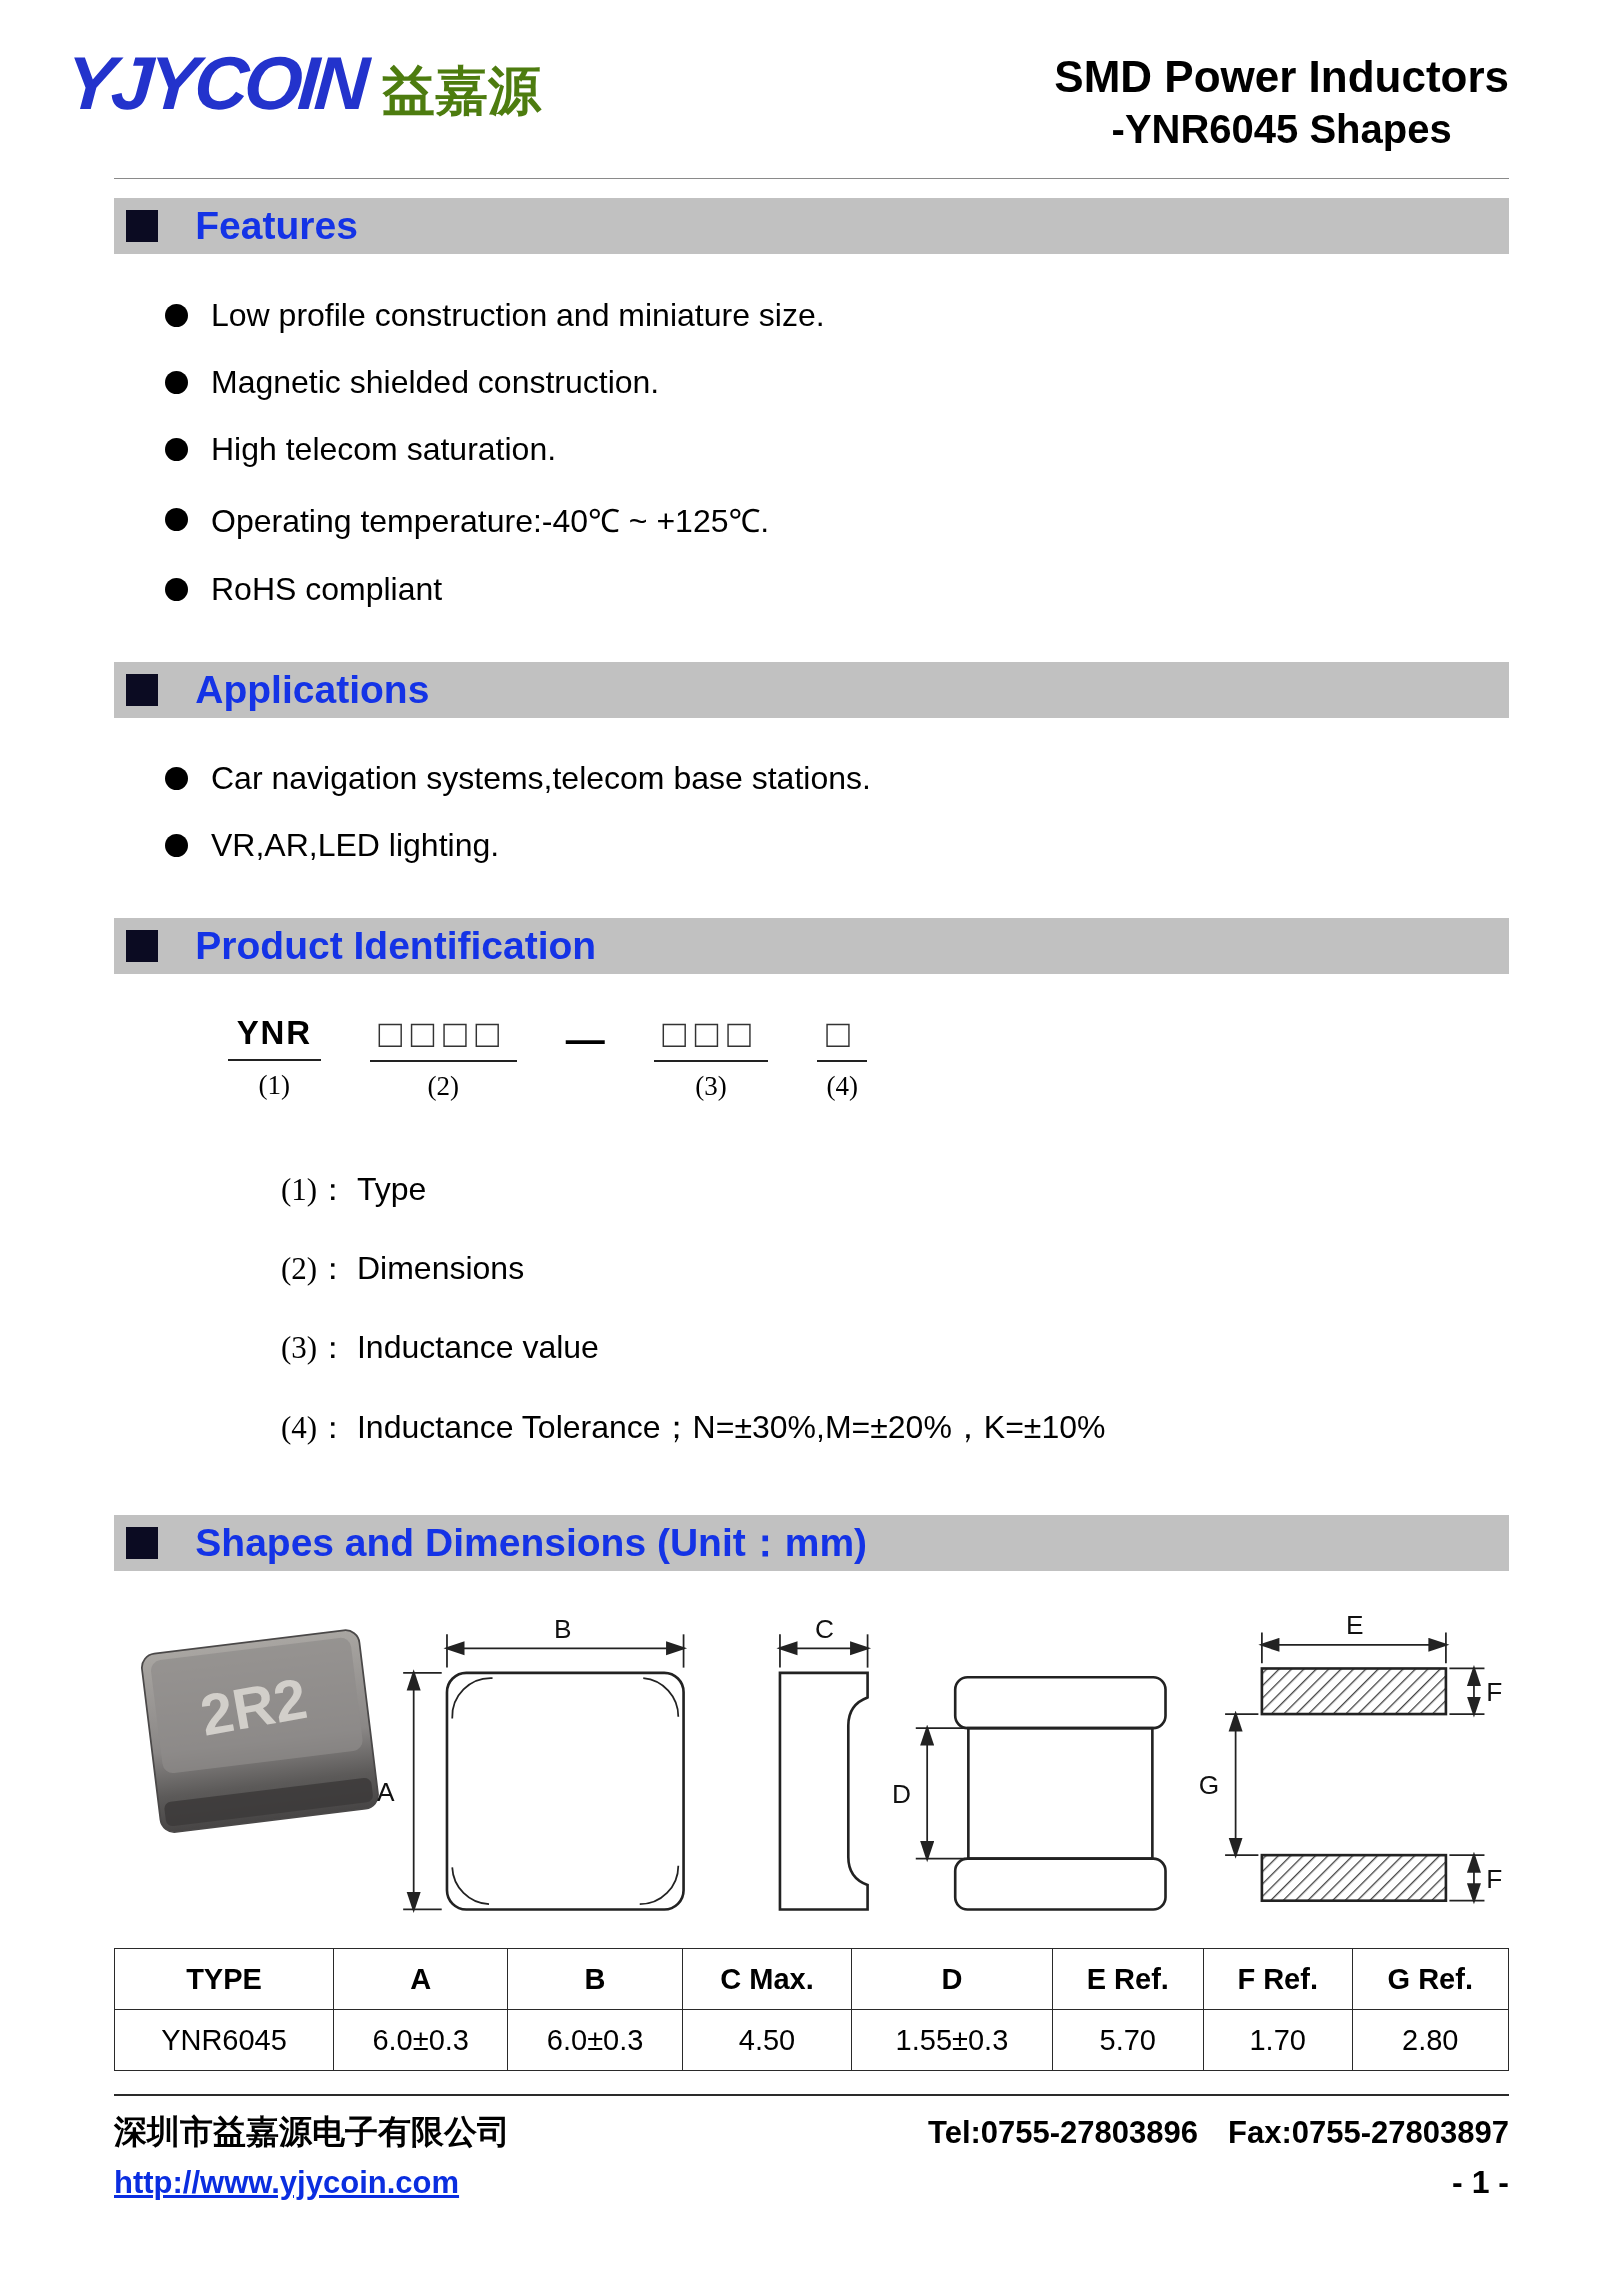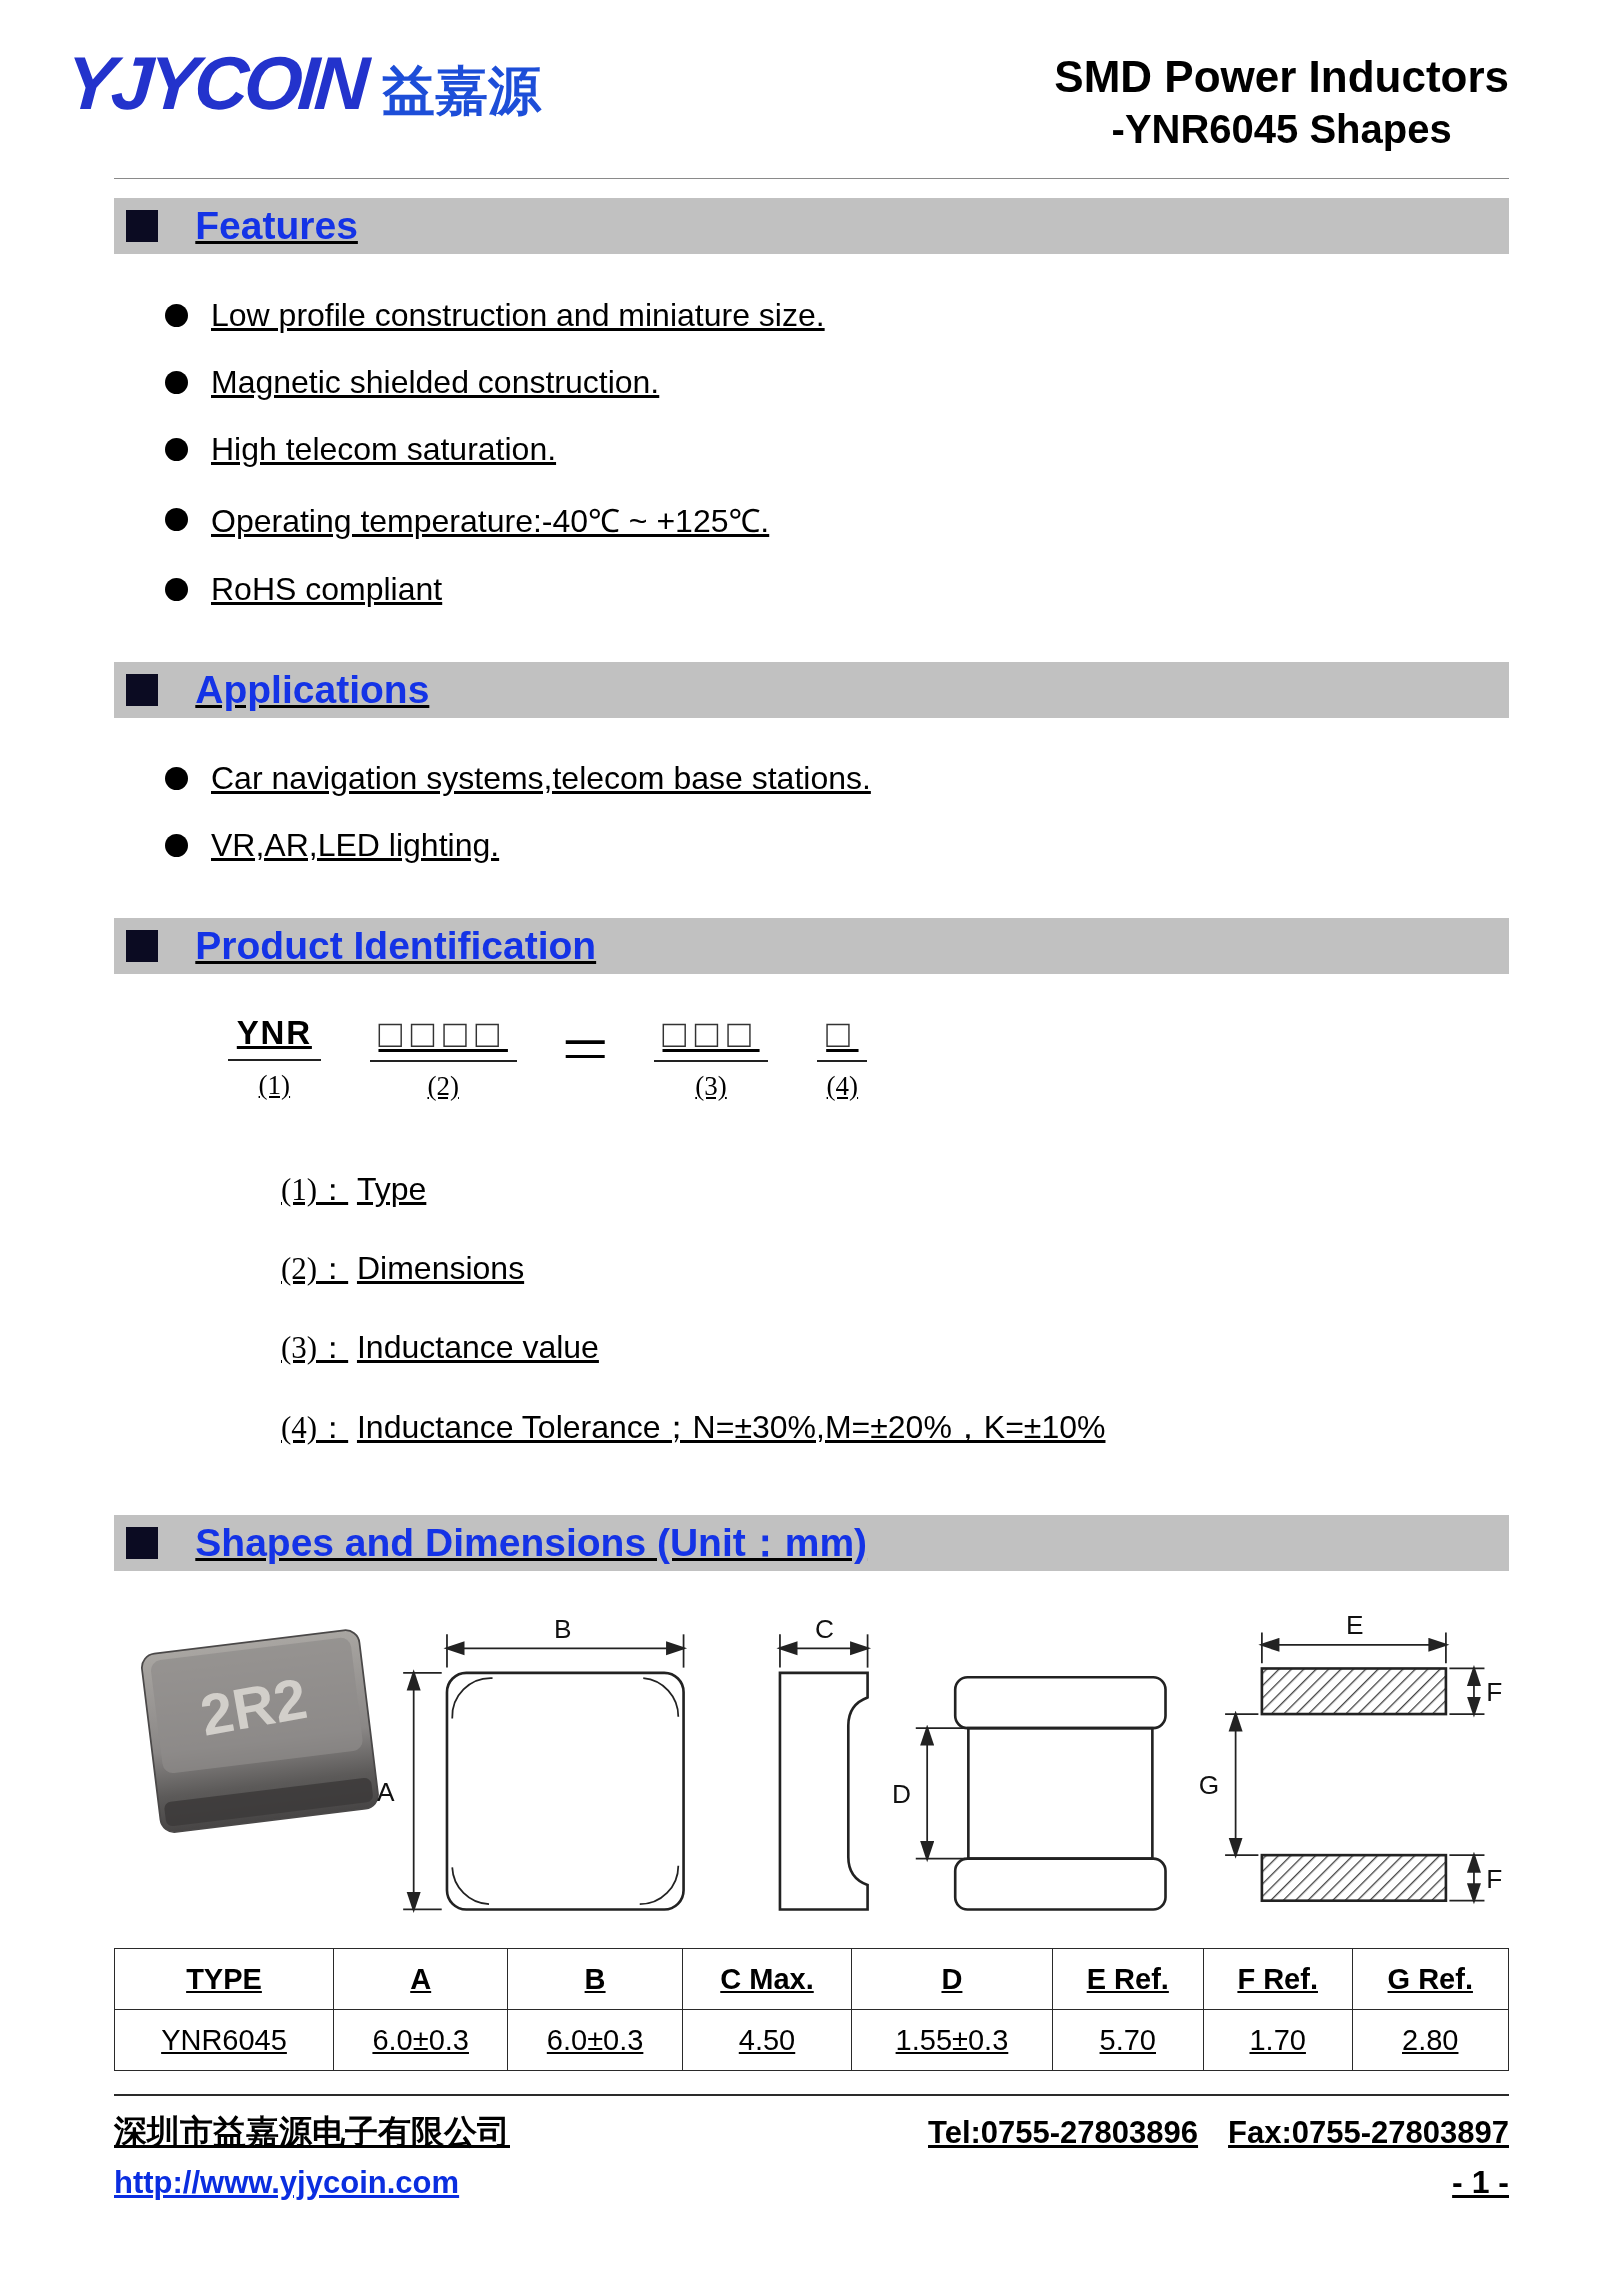--- a/index.html
+++ b/index.html
@@ -1,27 +1,27 @@
 <!DOCTYPE html>
 <html style="font-size:14px"><head>
 <meta charset="utf-8">
 <style>
   * { box-sizing: border-box; }
   html,body { margin:0; padding:0; background:#ffffff; }
   body { font-family:"Liberation Sans", sans-serif; color:#000; }
   .page { width:1623px; height:2295px; position:relative; background:#fff; overflow:hidden; }
-  .content { width:1395px; margin:0 auto;text-decoration:underline; }
+  .content { width:1395px; margin:0 auto; }
 
   
   .header { display:flex; justify-content:space-between; align-items:flex-start;
             padding:40px 114px 0 66px; }
   .logo { display:flex; align-items:baseline; gap:17.5px; }
   .logo-en { font-size:75px; font-weight:bold; font-style:italic; letter-spacing:-4.4px;
              color:#2333cc; transform:skewX(-4deg); }
-  .logo-cn { font-size:53px; font-weight:bold; color:#1d4ed8; }
+  .logo-cn { font-size:53px; font-weight:bold; color:#4d7c0f; }
   .doc-title { text-align:center; line-height:1.25; padding-top:8.8px; }
   .doc-title .t1 { font-size:44px; font-weight:bold; }
   .doc-title .t2 { font-size:40px; font-weight:bold; }
   .head-rule { border:none; border-top:1.8px solid #8a8a8a; margin:24.5px auto 0 auto; width:1395px; }
 
   
   .section-bar { background:#c1c1c1; height:56px; display:flex; align-items:center;
                  padding-left:12.3px; margin-top:19px; }
   .bar-square { width:32px; height:32px; background:#0b0b22; flex:0 0 auto; }
   .bar-title { color:#1433e6; font-size:39px; font-weight:bold; margin-left:37px; }

